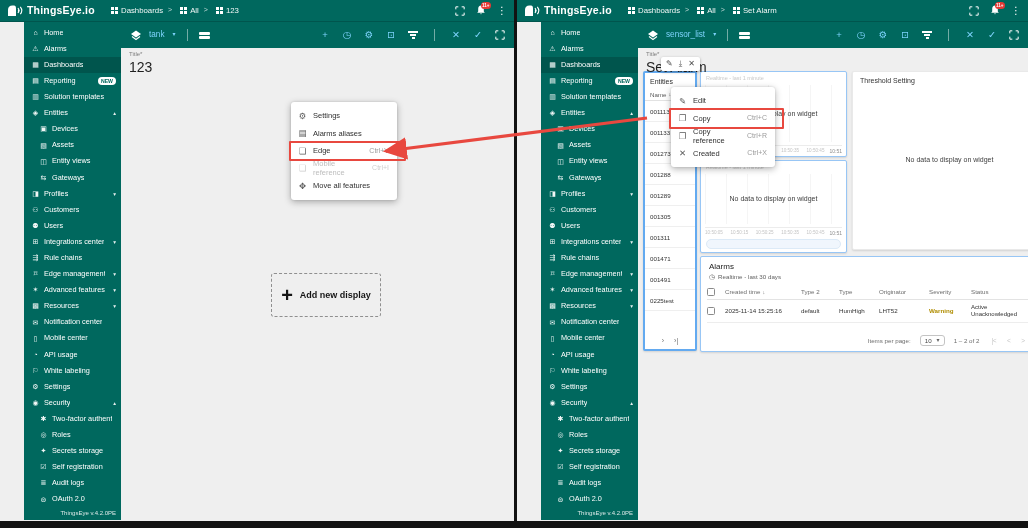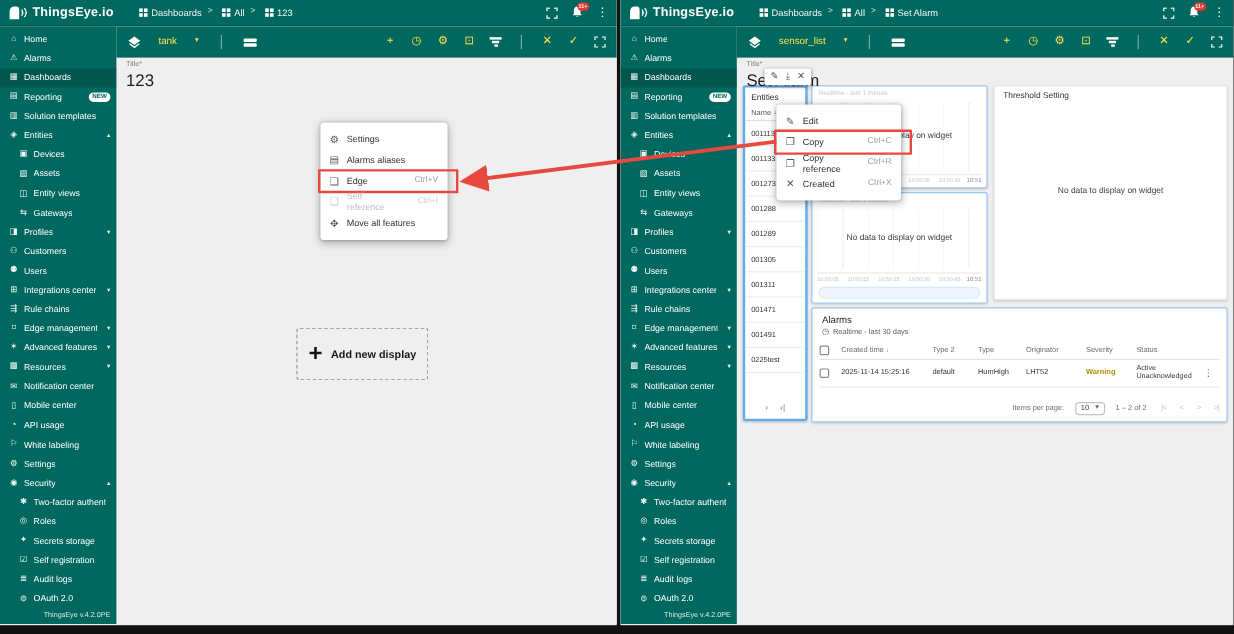--- a/index.html
+++ b/index.html
@@ -5,52 +5,52 @@
   * { margin:0; padding:0; box-sizing:border-box; }
   html,body { width:1028px; height:528px; overflow:hidden; background:#121212;
     font-family:"Liberation Sans","DejaVu Sans",sans-serif; line-height:1.2; }
   .stage { position:relative; width:1028px; height:528px; background:#121212; }
   .window { position:absolute; top:0; height:521px; background:#efefef; overflow:hidden; }
   .win-left { left:0; width:514px; }
   .win-right { left:517px; width:511px; }
 
   
   .topbar { height:22px; background:#00685e; display:flex; align-items:center; color:#fff;
-    padding:0 7px; gap:9px; border-bottom:1px solid rgba(0,0,0,.18); }
+    padding:0 7px; gap:4px; border-bottom:1px solid rgba(0,0,0,.18); }
   .logo { display:flex; align-items:center; gap:4px; width:100px; flex-shrink:0; }
   .logo-text { font-size:10.5px; font-weight:bold; letter-spacing:.2px; }
   .crumbs { display:flex; align-items:center; gap:5px; font-size:7.8px; color:rgba(255,255,255,.95); }
   .crumb { display:flex; align-items:center; gap:3px; }
   .crumb:not(:first-of-type)::before { content:">"; margin-right:5px; font-size:7px; color:rgba(255,255,255,.75); }
   .bc-grid { width:7px; height:7px; position:relative; display:inline-block; }
   .bc-grid::before { content:""; position:absolute; left:0; top:0; width:3px; height:3px; background:#fff;
     box-shadow:4px 0 0 #fff, 0 4px 0 #fff, 4px 4px 0 #fff; }
   .topbar-right { margin-left:auto; display:flex; align-items:center; gap:11px; }
   .bell-wrap { position:relative; }
   .bell-badge { position:absolute; top:-3px; right:-5px; background:#e53935; color:#fff;
     font-size:4.5px; font-weight:bold; border-radius:4px; padding:1px 1.5px; }
   .more-dots { font-size:10px; line-height:10px; }
 
   
-  .wbody { display:flex; height:498px; }
+  .wbody { display:flex; height:498px;margin-left:24px; }
   .sidebar { width:97px; background:#00685e; color:#fff; flex-shrink:0; position:relative; padding-top:3px; }
   .nav-item { display:flex; align-items:center; height:16.1px; padding:0 5px 0 7px; font-size:7.3px; gap:4px; cursor:pointer; }
   .nav-item.active { background:rgba(0,0,0,.18); }
   .nav-item.child { padding-left:15px; }
   .nicon { width:9px; font-size:7px; text-align:center; flex-shrink:0; opacity:.95; }
   .nlabel { white-space:nowrap; overflow:hidden; }
   .nspacer { flex:1; }
   .nbadge { background:#fff; color:#00685e; font-size:5.2px; font-weight:bold; border-radius:5px; padding:1px 3px; }
   .nbadge:empty, .narrow:empty { display:none; }
   .narrow { font-size:5.5px; opacity:.9; }
   .version { position:absolute; bottom:3px; right:5px; font-size:6px; color:rgba(255,255,255,.85); }
 
   
   .main { flex:1; display:flex; flex-direction:column; background:#efefef; min-width:0; }
-  .dash-toolbar { height:26px; background:#00685e; display:flex; align-items:center; color:#fde047; padding:0 9px; gap:14px; }
+  .dash-toolbar { height:26px; background:#00685e; display:flex; align-items:center; color:#7dd3fc; padding:0 9px; gap:7px; }
   .state-name { font-size:8.2px; }
   .caret { font-size:6px; margin-left:1px; }
   .tb-divider { width:1px; height:12px; background:rgba(255,255,255,.45); margin:0 4px; }
   .state-rect { display:inline-flex; flex-direction:column; gap:1px; }
   .state-rect i { display:block; width:11px; height:3px; background:#fff; border-radius:1px; }
   .tb-right { margin-left:auto; display:flex; align-items:center; gap:12px; font-size:9.5px; }
   .tb-ic { display:inline-flex; align-items:center; justify-content:center; min-width:10px; }
   .filter-ic { display:inline-flex; flex-direction:column; gap:1.6px; align-items:center; }
   .filter-ic i { display:block; height:1.4px; background:#fff; }
   .filter-ic i:nth-child(1){ width:10px; } .filter-ic i:nth-child(2){ width:6px; } .filter-ic i:nth-child(3){ width:3px; }
@@ -465,21 +465,21 @@
 
               <div class="menu-item highlight">
                 <span class="mi-icon">❏</span>
                 <span>Edge</span>
                 <span class="mi-shortcut">Ctrl+V</span>
                 <span class="red-box"></span>
               </div>
 
               <div class="menu-item disabled">
                 <span class="mi-icon">❏</span>
-                <span>Self reference</span>
+                <span>Mobile reference</span>
                 <span class="mi-shortcut">Ctrl+I</span>
 
               </div>
 
               <div class="menu-item">
                 <span class="mi-icon">✥</span>
                 <span>Move all features</span>
 
               </div>
             </div>

